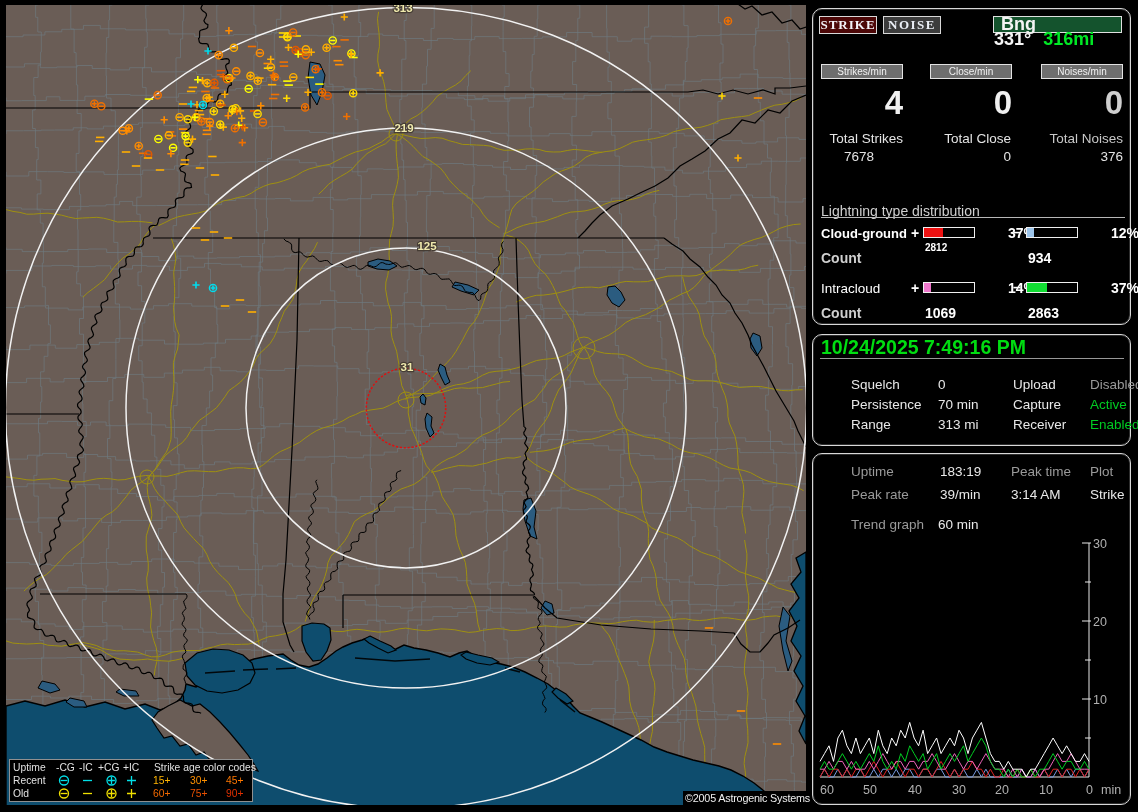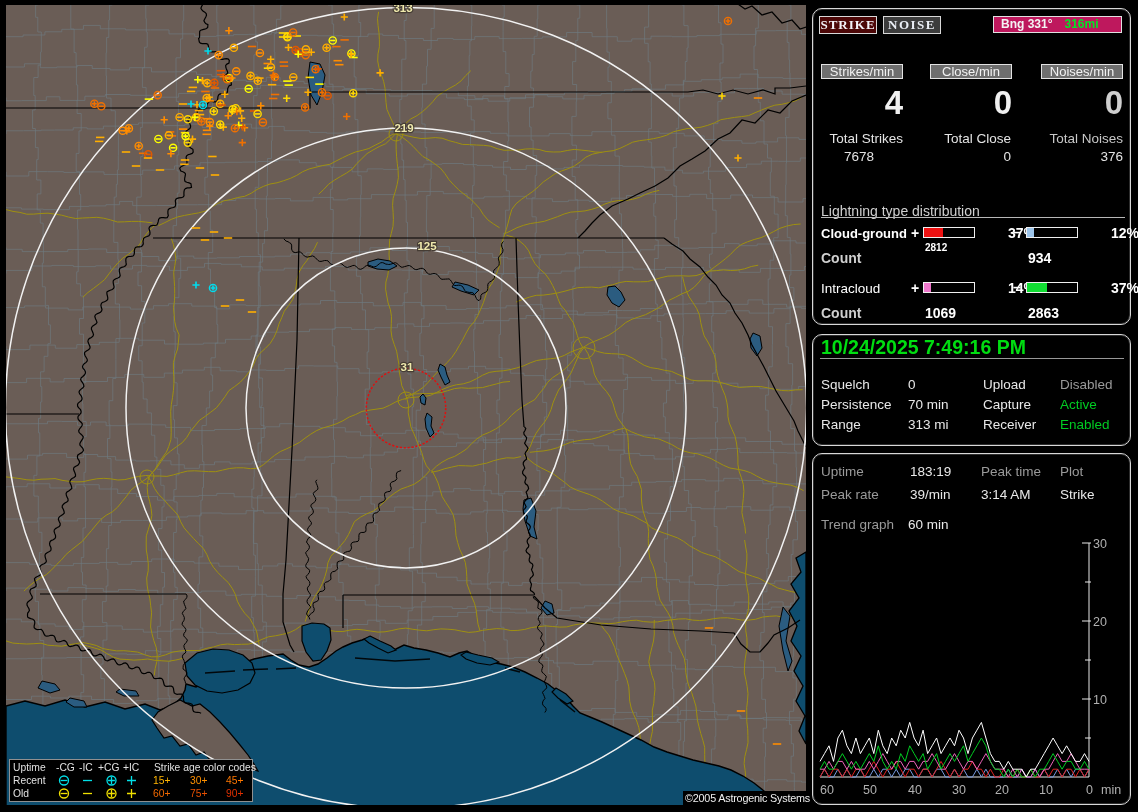--- a/index.html
+++ b/index.html
@@ -1,26 +1,26 @@
 <!DOCTYPE html>
 <html><head><meta charset="utf-8"><style>
 * { margin:0; padding:0; box-sizing:border-box; }
 html,body { width:1138px; height:812px; background:#000; font-family:"Liberation Sans", sans-serif; overflow:hidden; }
 .abs { position:absolute; }
 .box { position:absolute; left:812px; width:319px; border:1px solid #d8d8d8; border-radius:10px; background:#000; box-shadow:inset 0 0 0 1px #2e2e2e; }
 .glab { color:#9a9a9a; }
 .wlab { color:#e8e8e8; }
-.btn { position:absolute; height:15px; background:#6e6e6e; border:1px solid #e2e2e2; color:#f2f2f2; font-size:13px; text-align:center; line-height:13px; width:82px; }
+.btn { position:absolute; height:15px; background:#6e6e6e; border:1px solid #e2e2e2; color:#f2f2f2; font-size:10px; text-align:center; line-height:13px; width:82px; }
 .num { position:absolute; font-size:33px; font-weight:bold; color:#f0f0f0; text-align:right; width:100px; }
 .tlab { position:absolute; font-size:13.5px; color:#e4e4e4; text-align:right; width:110px; }
 .tval { position:absolute; font-size:13.5px; color:#e4e4e4; text-align:right; width:110px; }
 .pct { font-size:14px; font-weight:bold; color:#fff;margin-left:29px; }
 .bar { position:absolute; width:52px; height:11px; border:1px solid #f0f0f0; background:#000; }
 .bar i { display:block; height:100%; }
-.r2 { position:absolute; font-size:13.5px; }
+.r2 { position:absolute; font-size:13.5px;margin-left:30px; }
 .lg { position:absolute; font-size:10.3px; color:#e0e0e0; white-space:nowrap; }
 </style></head>
 <body>
 <svg class="abs" style="left:0;top:0" width="812" height="812" viewBox="0 0 812 812">
 <defs>
       <clipPath id="mapc">
         <rect x="6" y="5" width="800" height="800"></rect>
       </clipPath>
     </defs>
 <g clip-path="url(#mapc)">
@@ -333,21 +333,21 @@
 <div class="abs lg" style="left:226px;top:788px;color:#e03000">90+</div>
 
 <div class="abs" style="left:683px;top:791px;width:124px;height:14px;background:#000;color:#f0f0f0;font-size:10.8px;padding-left:2px;white-space:nowrap;line-height:14px;letter-spacing:-0.2px">©2005 Astrogenic Systems</div>
 
 <div class="box" style="top:8px;height:317px"></div>
 <div class="box" style="top:334px;height:112px"></div>
 <div class="box" style="top:453px;height:352px"></div>
 
 <div class="abs" style="left:819px;top:16px;width:58px;height:18px;background:#4c0707;border:1.5px solid #d8d8d8;color:#f2f2f8;font-family:'Liberation Serif',serif;font-weight:bold;font-size:13px;text-align:center;line-height:15px;letter-spacing:1px">STRIKE</div>
 <div class="abs" style="left:883px;top:16px;width:58px;height:18px;background:#3c3c3c;border:1.5px solid #d8d8d8;color:#eaeef5;font-family:'Liberation Serif',serif;font-weight:bold;font-size:13px;text-align:center;line-height:15px;letter-spacing:1.5px">NOISE</div>
-<div class="abs" style="left:993px;top:16px;width:129px;height:17px;background:#be185d;border:1px solid #e0e0e0;font-size:12px;font-weight:bold;line-height:15px"><span style="color:#f4f4f4;margin-left:7px">Bng 331°</span><span style="color:#00e825;margin-left:12px">316mi</span></div>
+<div class="abs" style="left:993px;top:16px;width:129px;height:17px;background:#14532d;border:1px solid #e0e0e0;font-size:18px;font-weight:bold;line-height:15px"><span style="color:#f4f4f4;margin-left:7px">Bng 331°</span><span style="color:#00e825;margin-left:12px">316mi</span></div>
 
 <div class="btn" style="left:821px;top:64px">Strikes/min</div>
 <div class="btn" style="left:930px;top:64px">Close/min</div>
 <div class="btn" style="left:1041px;top:64px">Noises/min</div>
 <div class="num" style="left:803px;top:84px">4</div>
 <div class="num" style="left:912px;top:84px">0</div>
 <div class="num" style="left:1023px;top:84px;color:#cfcfcf">0</div>
 <div class="tlab" style="left:793px;top:131px">Total Strikes</div>
 <div class="tlab" style="left:901px;top:131px">Total Close</div>
 <div class="tlab" style="left:1013px;top:131px;color:#c8c8c8">Total Noises</div>

